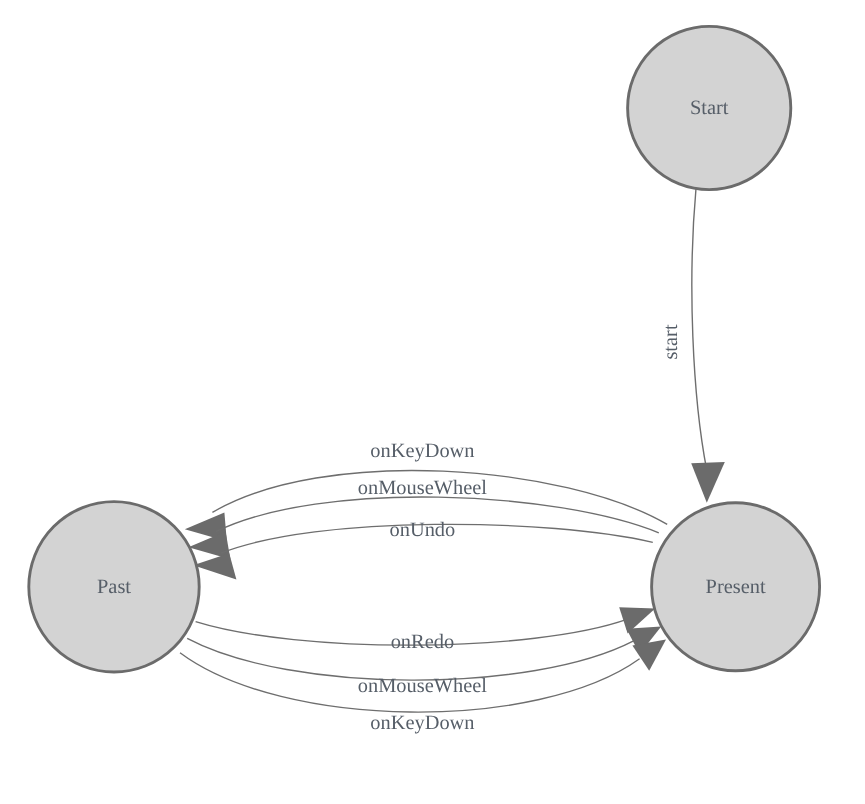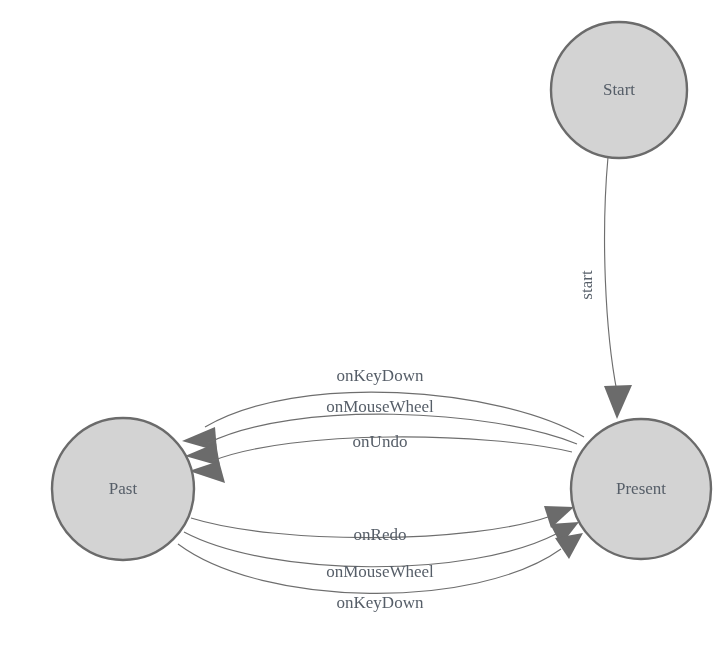--- a/index.html
+++ b/index.html
@@ -10,21 +10,20 @@
   body {
     width: 721px;
     height: 670px;
     overflow: hidden;
     font-family: "Liberation Serif", "DejaVu Serif", serif;
   }
   #diagram-root {
     position: relative;
     width: 591px;
     height: 670px;
-    margin-left: 28px;
   }
   svg.diagram-canvas {
     display: block;
     width: 721px;
     height: 670px;
   }
   .node-shape {
     fill: #d3d3d3;
     stroke: #6b6b6b;
     stroke-width: 2.4;

